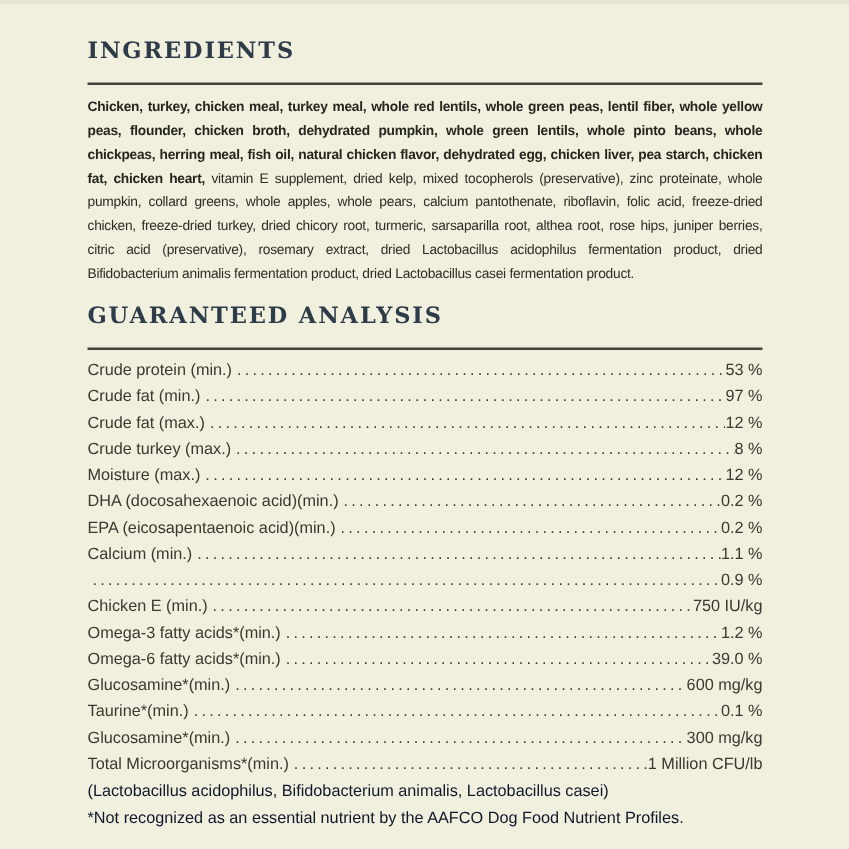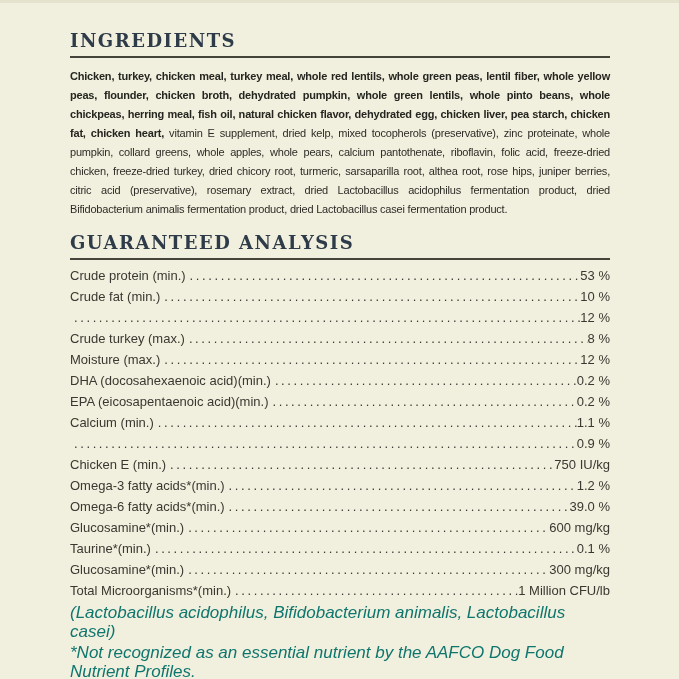--- a/index.html
+++ b/index.html
@@ -23,21 +23,21 @@
     width: 679px;
     padding: 30px 69px 0 70px;
   }
   .hd {
     margin: 0;
     font-family: "DejaVu Serif", "Liberation Serif", serif;
     font-weight: bold;
     font-size: 18px;
     letter-spacing: 1.5px;
     color: #2e3b49;
-    padding-bottom: 5px;
+    padding-bottom: 15px;
     border-bottom: 2px solid #45443b;
   }
   .ing {
     margin: 9px 0 0 0;
     font-size: 11px;
     line-height: 19px;
     letter-spacing: -0.2px;
     text-align: justify;
     color: #2d2c26;
   }
@@ -56,24 +56,23 @@
     flex: 1;
     overflow: hidden;
     white-space: nowrap;
     letter-spacing: 2.6px;
     padding: 0 4px;
     color: #3a3830;
   }
   .val { white-space: nowrap; }
   .note {
     margin: 2px 0 0 0;
-    font-size: 17px;
+    font-size: 13px;
     line-height: 19px;
-    color: #0f766e;
-    font-style: italic;
+    color: #0f172a;
   }
 </style>
 </head>
 <body>
 
 <div class="label">
 
   <section>
     <h2 class="hd">INGREDIENTS</h2>
     <p class="ing"><span class="b">Chicken, turkey, chicken meal, turkey meal, whole red lentils, whole green peas, lentil fiber, whole yellow peas, flounder, chicken broth, dehydrated pumpkin, whole green lentils, whole pinto beans, whole chickpeas, herring meal, fish oil, natural chicken flavor, dehydrated egg, chicken liver, pea starch, chicken fat, chicken heart,</span><span> vitamin E supplement, dried kelp, mixed tocopherols (preservative), zinc proteinate, whole pumpkin, collard greens, whole apples, whole pears, calcium pantothenate, riboflavin, folic acid, freeze-dried chicken, freeze-dried turkey, dried chicory root, turmeric, sarsaparilla root, althea root, rose hips, juniper berries, citric acid (preservative), rosemary extract, dried Lactobacillus acidophilus fermentation product, dried Bifidobacterium animalis fermentation product, dried Lactobacillus casei fermentation product.</span></p>
@@ -84,24 +83,25 @@
     <div class="rows" id="ga-rows">
   <div class="row">
     <span class="lbl">Crude protein (min.)</span>
     <span class="dots">........................................................................................................................................................................................................</span>
     <span class="val">53 %</span>
   </div>
 
   <div class="row">
     <span class="lbl">Crude fat (min.)</span>
     <span class="dots">........................................................................................................................................................................................................</span>
-    <span class="val">10 %</span>
+    <span class="val">97 %</span>
   </div>
 
   <div class="row">
+    <span class="lbl">Crude fat (max.)</span>
     <span class="dots">........................................................................................................................................................................................................</span>
     <span class="val">12 %</span>
   </div>
 
   <div class="row">
     <span class="lbl">Crude turkey (max.)</span>
     <span class="dots">........................................................................................................................................................................................................</span>
     <span class="val">8 %</span>
   </div>
 

